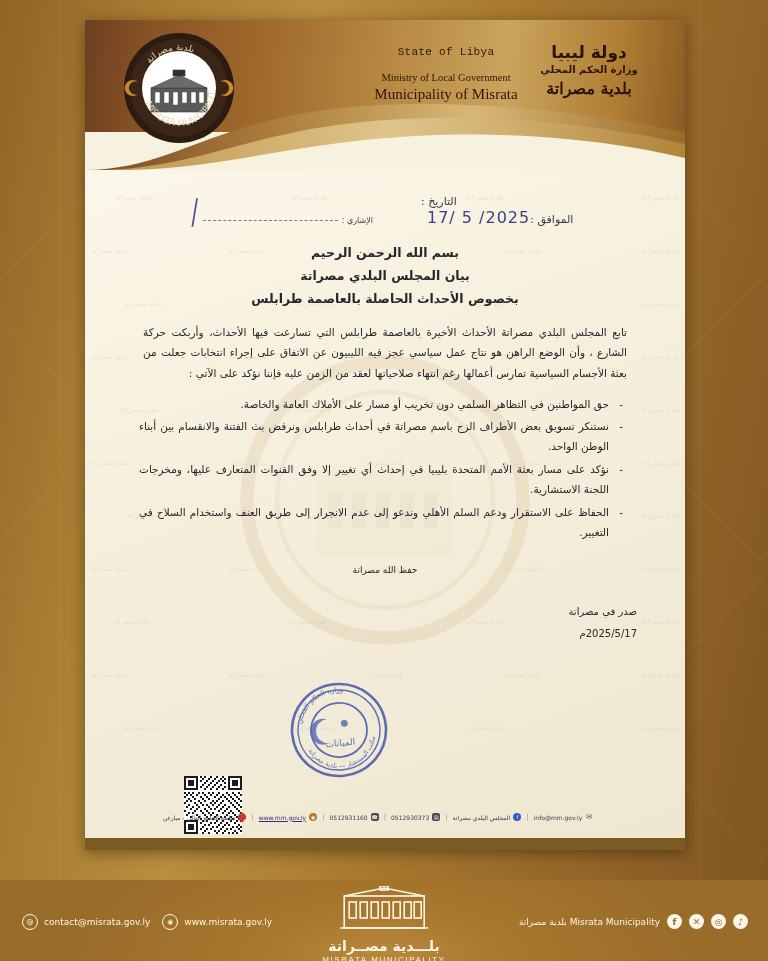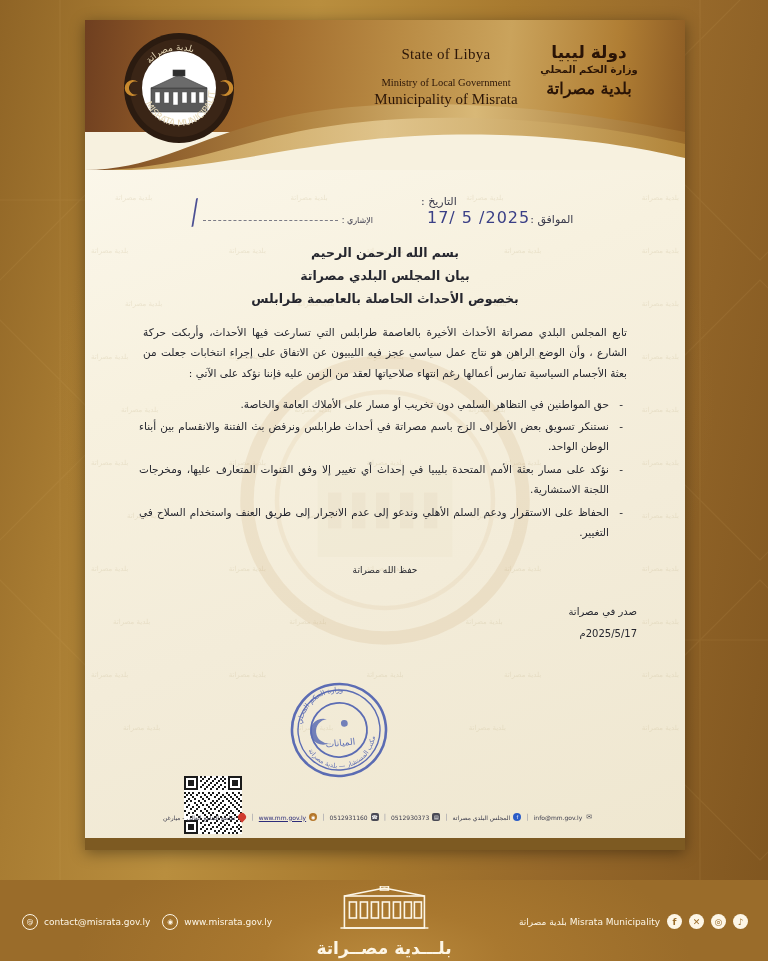--- a/index.html
+++ b/index.html
@@ -45,21 +45,21 @@
     position:absolute;left:0;top:0;width:600px;height:112px;
     background:linear-gradient(95deg,#6f3f20 0%,#8a5526 12%,#a06a2c 30%,#b98b44 52%,#caa35c 70%,#b07e34 88%,#8d5c24 100%);
   }
   .lh-swoosh{position:absolute;left:0;top:0;width:600px;height:150px;}
   .crest{
     position:absolute;left:38px;top:12px;width:112px;height:112px;z-index:6;
   }
   .titles-en{
     position:absolute;left:236px;top:26px;width:250px;z-index:7;text-align:center;color:#2c1608;
   }
-  .t-en-1{font-family:Liberation Serif, serif;font-size:15px;letter-spacing:.3px;}
+  .t-en-1{font-family:Liberation Mono, monospace;font-size:11px;letter-spacing:.3px;}
   .t-en-2{font-family:"Liberation Serif", serif;font-size:10.5px;margin-top:14px;}
   .t-en-3{font-family:"Liberation Serif", serif;font-size:15px;margin-top:3px;}
   .titles-ar{
     position:absolute;right:16px;top:22px;width:160px;z-index:7;text-align:center;color:#2a1406;direction:rtl;
   }
   .t-ar-1{font-size:17px;font-weight:bold;}
   .t-ar-2{font-size:10px;margin-top:2px;font-weight:bold;}
   .t-ar-3{font-size:16px;margin-top:4px;font-weight:bold;font-family:"DejaVu Serif", serif;}
 
   
@@ -130,21 +130,21 @@
   .banner-inner{position:relative;width:768px;height:81px;}
   .bn-contacts{
     position:absolute;left:22px;top:34px;display:flex;align-items:center;gap:12px;
   }
   .bn-c{display:flex;align-items:center;gap:6px;color:#fdf6e6;font-size:9px;}
   .bn-ring{
     width:14px;height:14px;border-radius:50%;border:1.3px solid #fdf6e6;
     display:flex;align-items:center;justify-content:center;font-size:7px;color:#fdf6e6;flex:none;
   }
   .bn-logo{position:absolute;left:50%;top:6px;transform:translateX(-50%);text-align:center;}
-  .bn-logo-ar{font-size:17px;color:#fdf6e6;font-weight:bold;letter-spacing:1px;direction:rtl;margin-top:2px;}
+  .bn-logo-ar{font-size:14px;color:#fdf6e6;font-weight:bold;letter-spacing:1px;direction:rtl;margin-top:2px;}
   .bn-logo-en{font-size:8px;color:#fdf6e6;letter-spacing:1.6px;margin-top:1px;font-family:"Liberation Sans", sans-serif;}
   .bn-social{
     position:absolute;right:20px;top:34px;display:flex;align-items:center;gap:7px;
   }
   .bn-social-lbl{color:#fdf6e6;font-size:9px;white-space:nowrap;}
   .soc{
     width:15px;height:15px;border-radius:50%;background:#fdf6e6;color:#9a6c2a;
     display:flex;align-items:center;justify-content:center;font-size:9px;font-weight:bold;flex:none;
   }
 </style>

